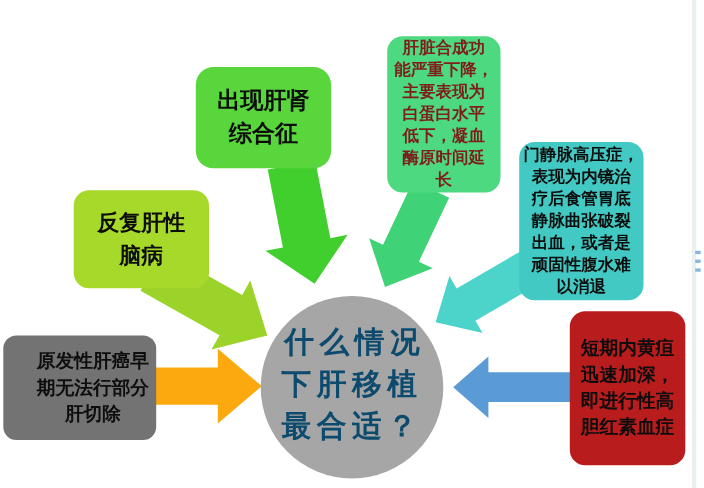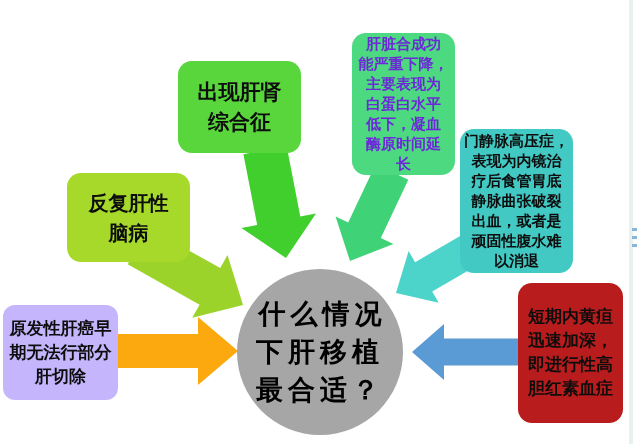--- a/index.html
+++ b/index.html
@@ -7,24 +7,24 @@
     position:relative; width:640px; height:444px; background:#ffffff;
     overflow:hidden; font-family:"Liberation Sans", sans-serif;
   }
   svg.arrow-layer{position:absolute; left:0; top:0; z-index:1;}
   .node{
     position:absolute; z-index:2; border-radius:14px;
     display:flex; align-items:center; justify-content:center;
     text-align:center; font-weight:bold; white-space:pre-line;
     color:#0d0d0d;
   }
-  #node-hepatorenal-syndrome{left:178px; top:61px;  width:123px; height:92px;  font-size:21px; line-height:30px;}
+  #node-hepatorenal-syndrome{left:178px; top:61px;  width:123px; height:92px;  font-size:21px; line-height:30px;border-radius:16px;}
   #node-hepatic-encephalopathy{left:67px; top:173px; width:123px; height:89px; font-size:20px; line-height:30px;}
   #node-synthetic-failure{left:352px; top:33px; width:103px; height:142px; font-size:15px; line-height:20px;}
-  #node-portal-hypertension{left:460px; top:129px; width:113px; height:144px; font-size:15px; line-height:20px;}
+  #node-portal-hypertension{left:472px; top:129px; width:113px; height:144px; font-size:15px; line-height:20px;}
   #node-progressive-jaundice{left:518px; top:283px; width:105px; height:140px; font-size:17px; line-height:24px;}
   #node-hcc-early{left:3px; top:305px; width:115px; height:95px; font-size:17px; line-height:24px; border-radius:12px;}
   .center-circle{
     position:absolute; z-index:3; left:237px; top:269px; width:166px; height:166px;
     border-radius:50%; display:flex; align-items:center; justify-content:center;
     text-align:center; white-space:pre-line;
     font-family:"DejaVu Serif", serif; font-weight:bold;
     font-size:27px; line-height:38px; letter-spacing:5px; text-indent:5px;
   }
   .edge-strip{position:absolute; z-index:0; left:629px; top:0; width:4px; height:444px;}
@@ -46,46 +46,46 @@
       <polygon points="112.0,368.0 198.0,368.0 198.0,385.0 238.0,351.0 198.0,317.0 198.0,334.0 112.0,334.0" fill="#fca90f"></polygon>
       <polygon points="522.0,338.5 444.0,338.5 444.0,324.0 412.0,352.0 444.0,380.0 444.0,365.5 522.0,365.5" fill="#5b9bd5"></polygon>
     </svg>
 
   <div class="node" id="node-hepatorenal-syndrome" style="background: rgb(88, 214, 59); color: rgb(13, 13, 13);">出现肝肾
 综合征</div>
 
   <div class="node" id="node-hepatic-encephalopathy" style="background: rgb(166, 217, 41); color: rgb(13, 13, 13);">反复肝性
 脑病</div>
 
-  <div class="node" id="node-synthetic-failure" style="background: rgb(76, 217, 127); color: #6d28d9;">肝脏合成功
+  <div class="node" id="node-synthetic-failure" style="background: rgb(76, 217, 127); color: #7f1d1d;">肝脏合成功
 能严重下降，
 主要表现为
 白蛋白水平
 低下，凝血
 酶原时间延
 长</div>
 
   <div class="node" id="node-portal-hypertension" style="background: rgb(66, 201, 195); color: rgb(13, 13, 13);">门静脉高压症，
 表现为内镜治
 疗后食管胃底
 静脉曲张破裂
 出血，或者是
 顽固性腹水难
 以消退</div>
 
   <div class="node" id="node-progressive-jaundice" style="background: #b91c1c; color: rgb(13, 13, 13);">短期内黄疸
 迅速加深，
 即进行性高
 胆红素血症</div>
 
-  <div class="node" id="node-hcc-early" style="background: #c4b5fd; color: rgb(13, 13, 13);">原发性肝癌早
+  <div class="node" id="node-hcc-early" style="background: #737373; color: rgb(13, 13, 13); padding-left: 24px;">原发性肝癌早
 期无法行部分
 肝切除</div>
 
-  <div class="center-circle" id="center-circle" style="background: rgb(166, 166, 166); color: #000000;">什么情况
+  <div class="center-circle" id="center-circle" style="background: rgb(166, 166, 166); color: #0c4a6e; font-family: Liberation Mono, monospace;">什么情况
 下肝移植
 最合适？</div>
 
   <div class="edge-handle" id="edge-handle-1" style="background: rgb(138, 181, 218);"></div>
   <div class="edge-handle" id="edge-handle-2" style="background: rgb(138, 181, 218);"></div>
   <div class="edge-handle" id="edge-handle-3" style="background: rgb(138, 181, 218);"></div>
 
 </div>
 
 </body></html>

